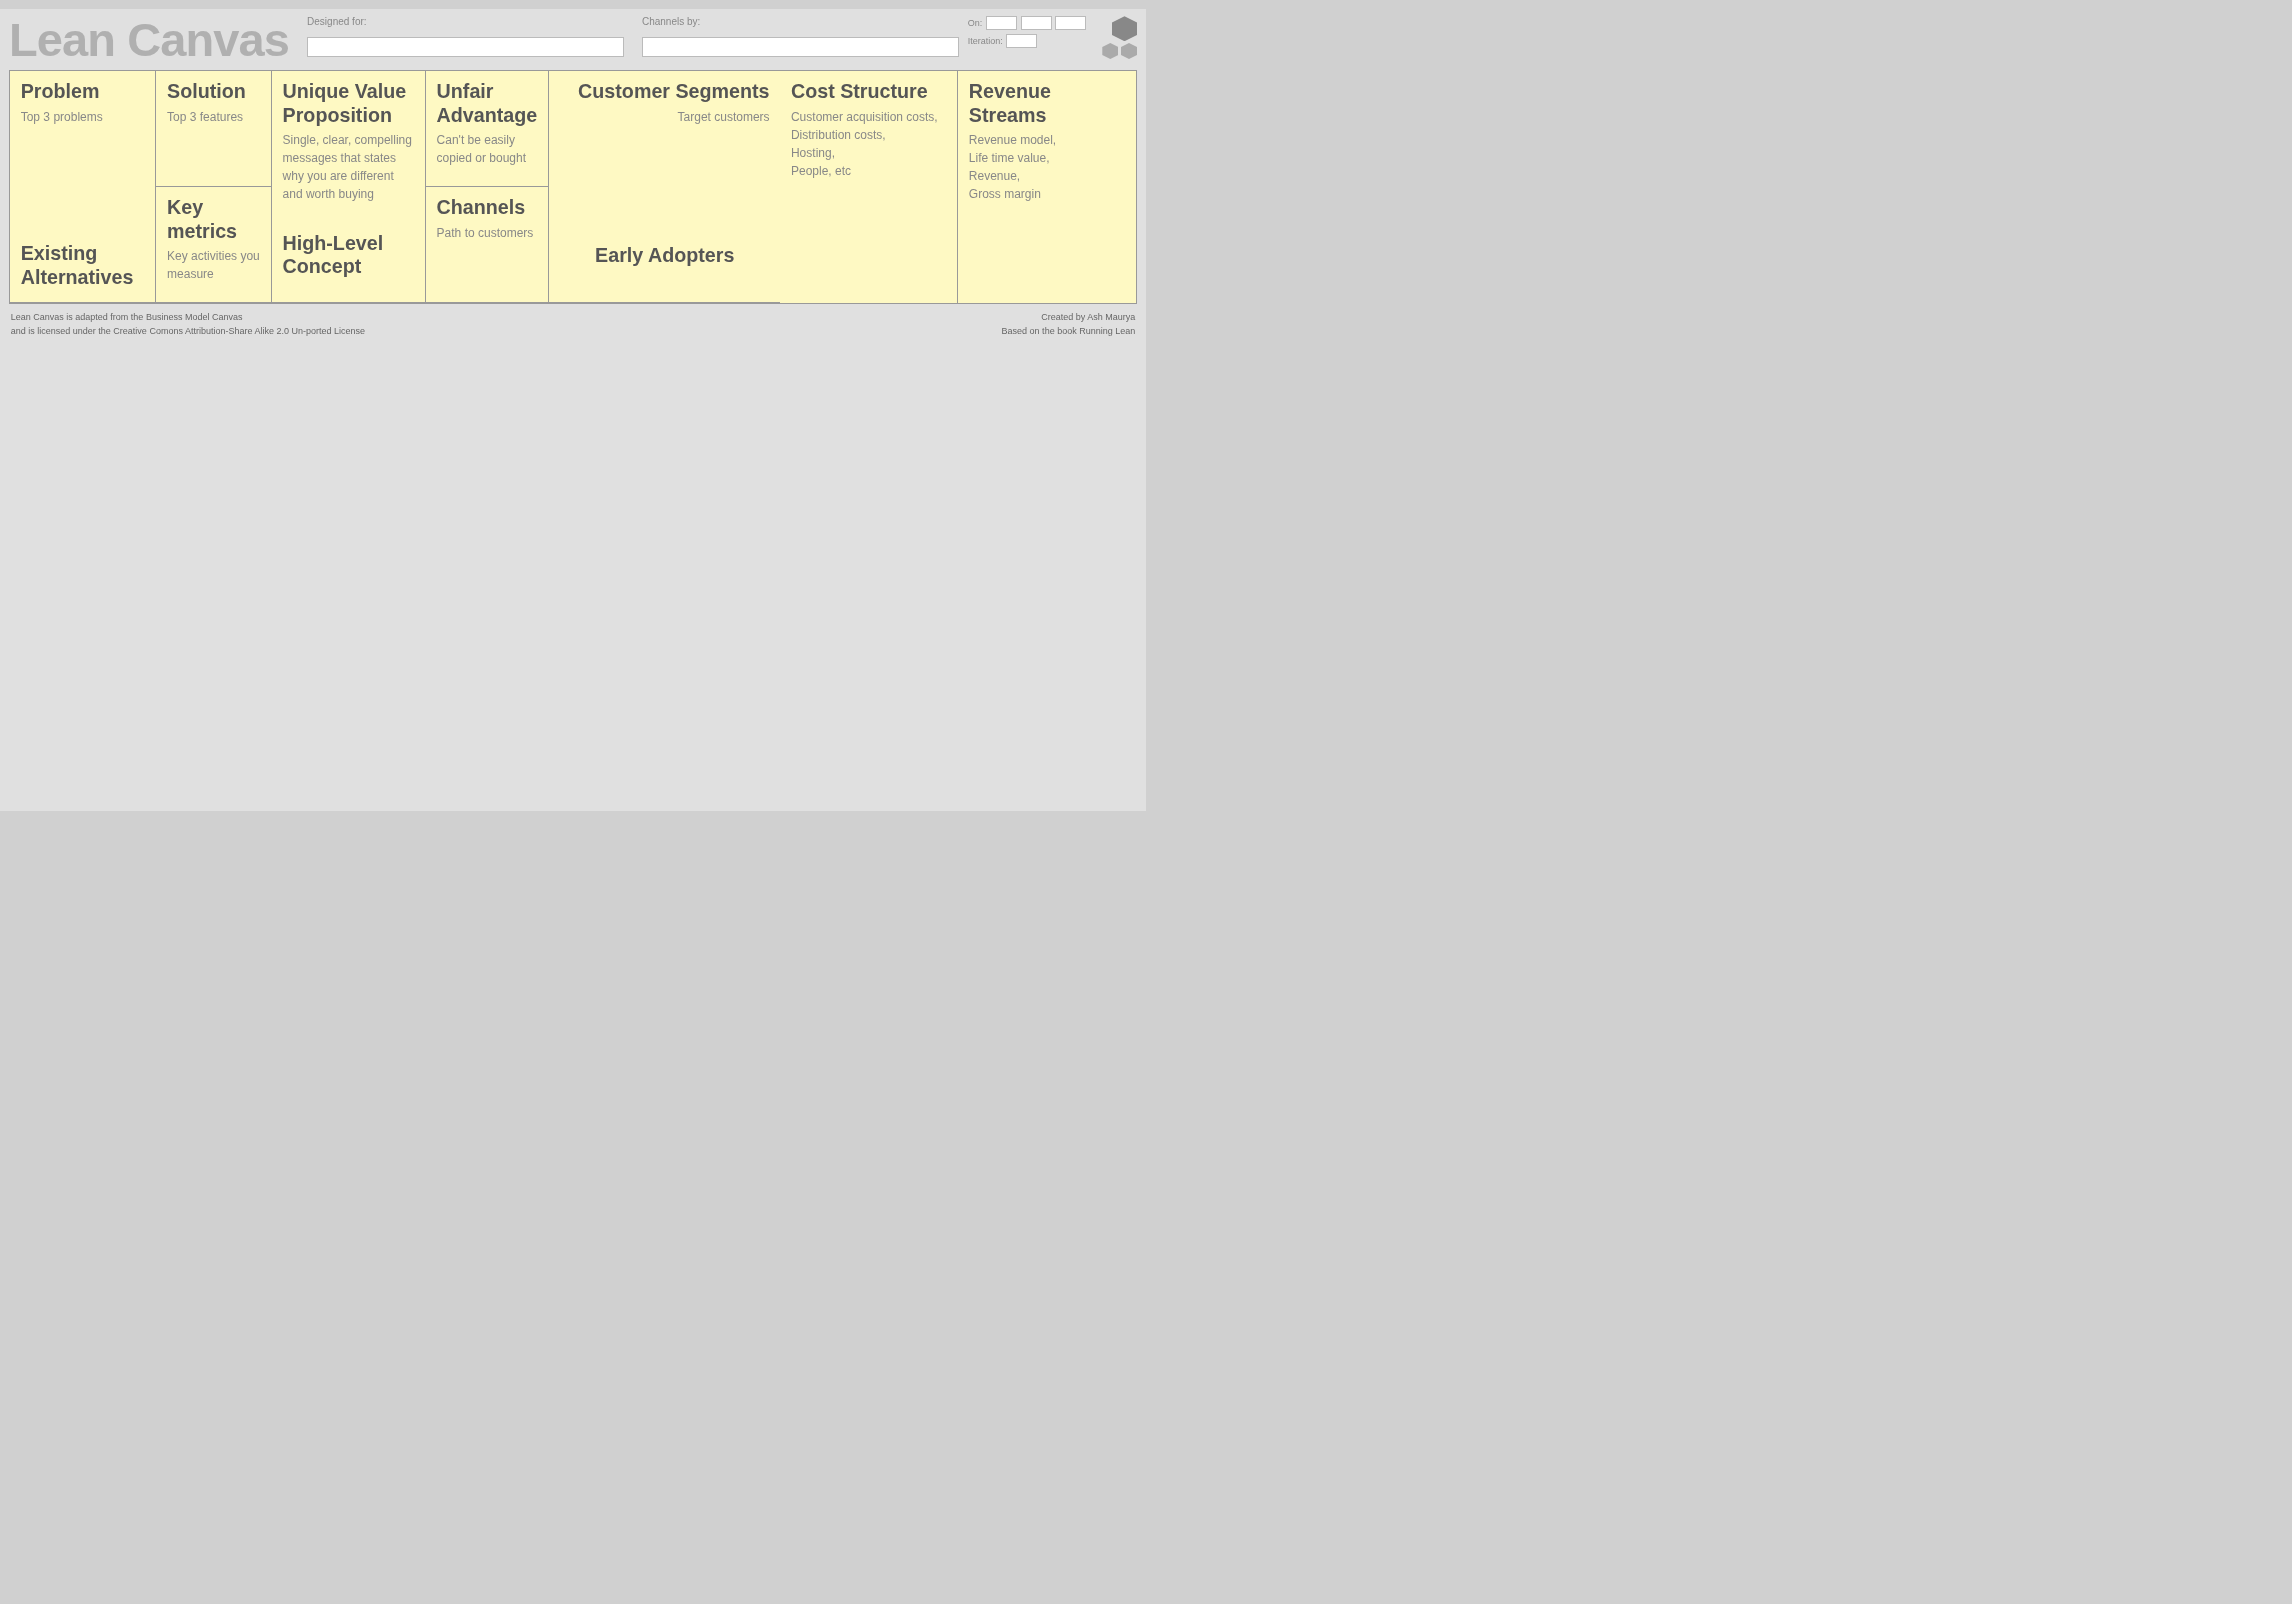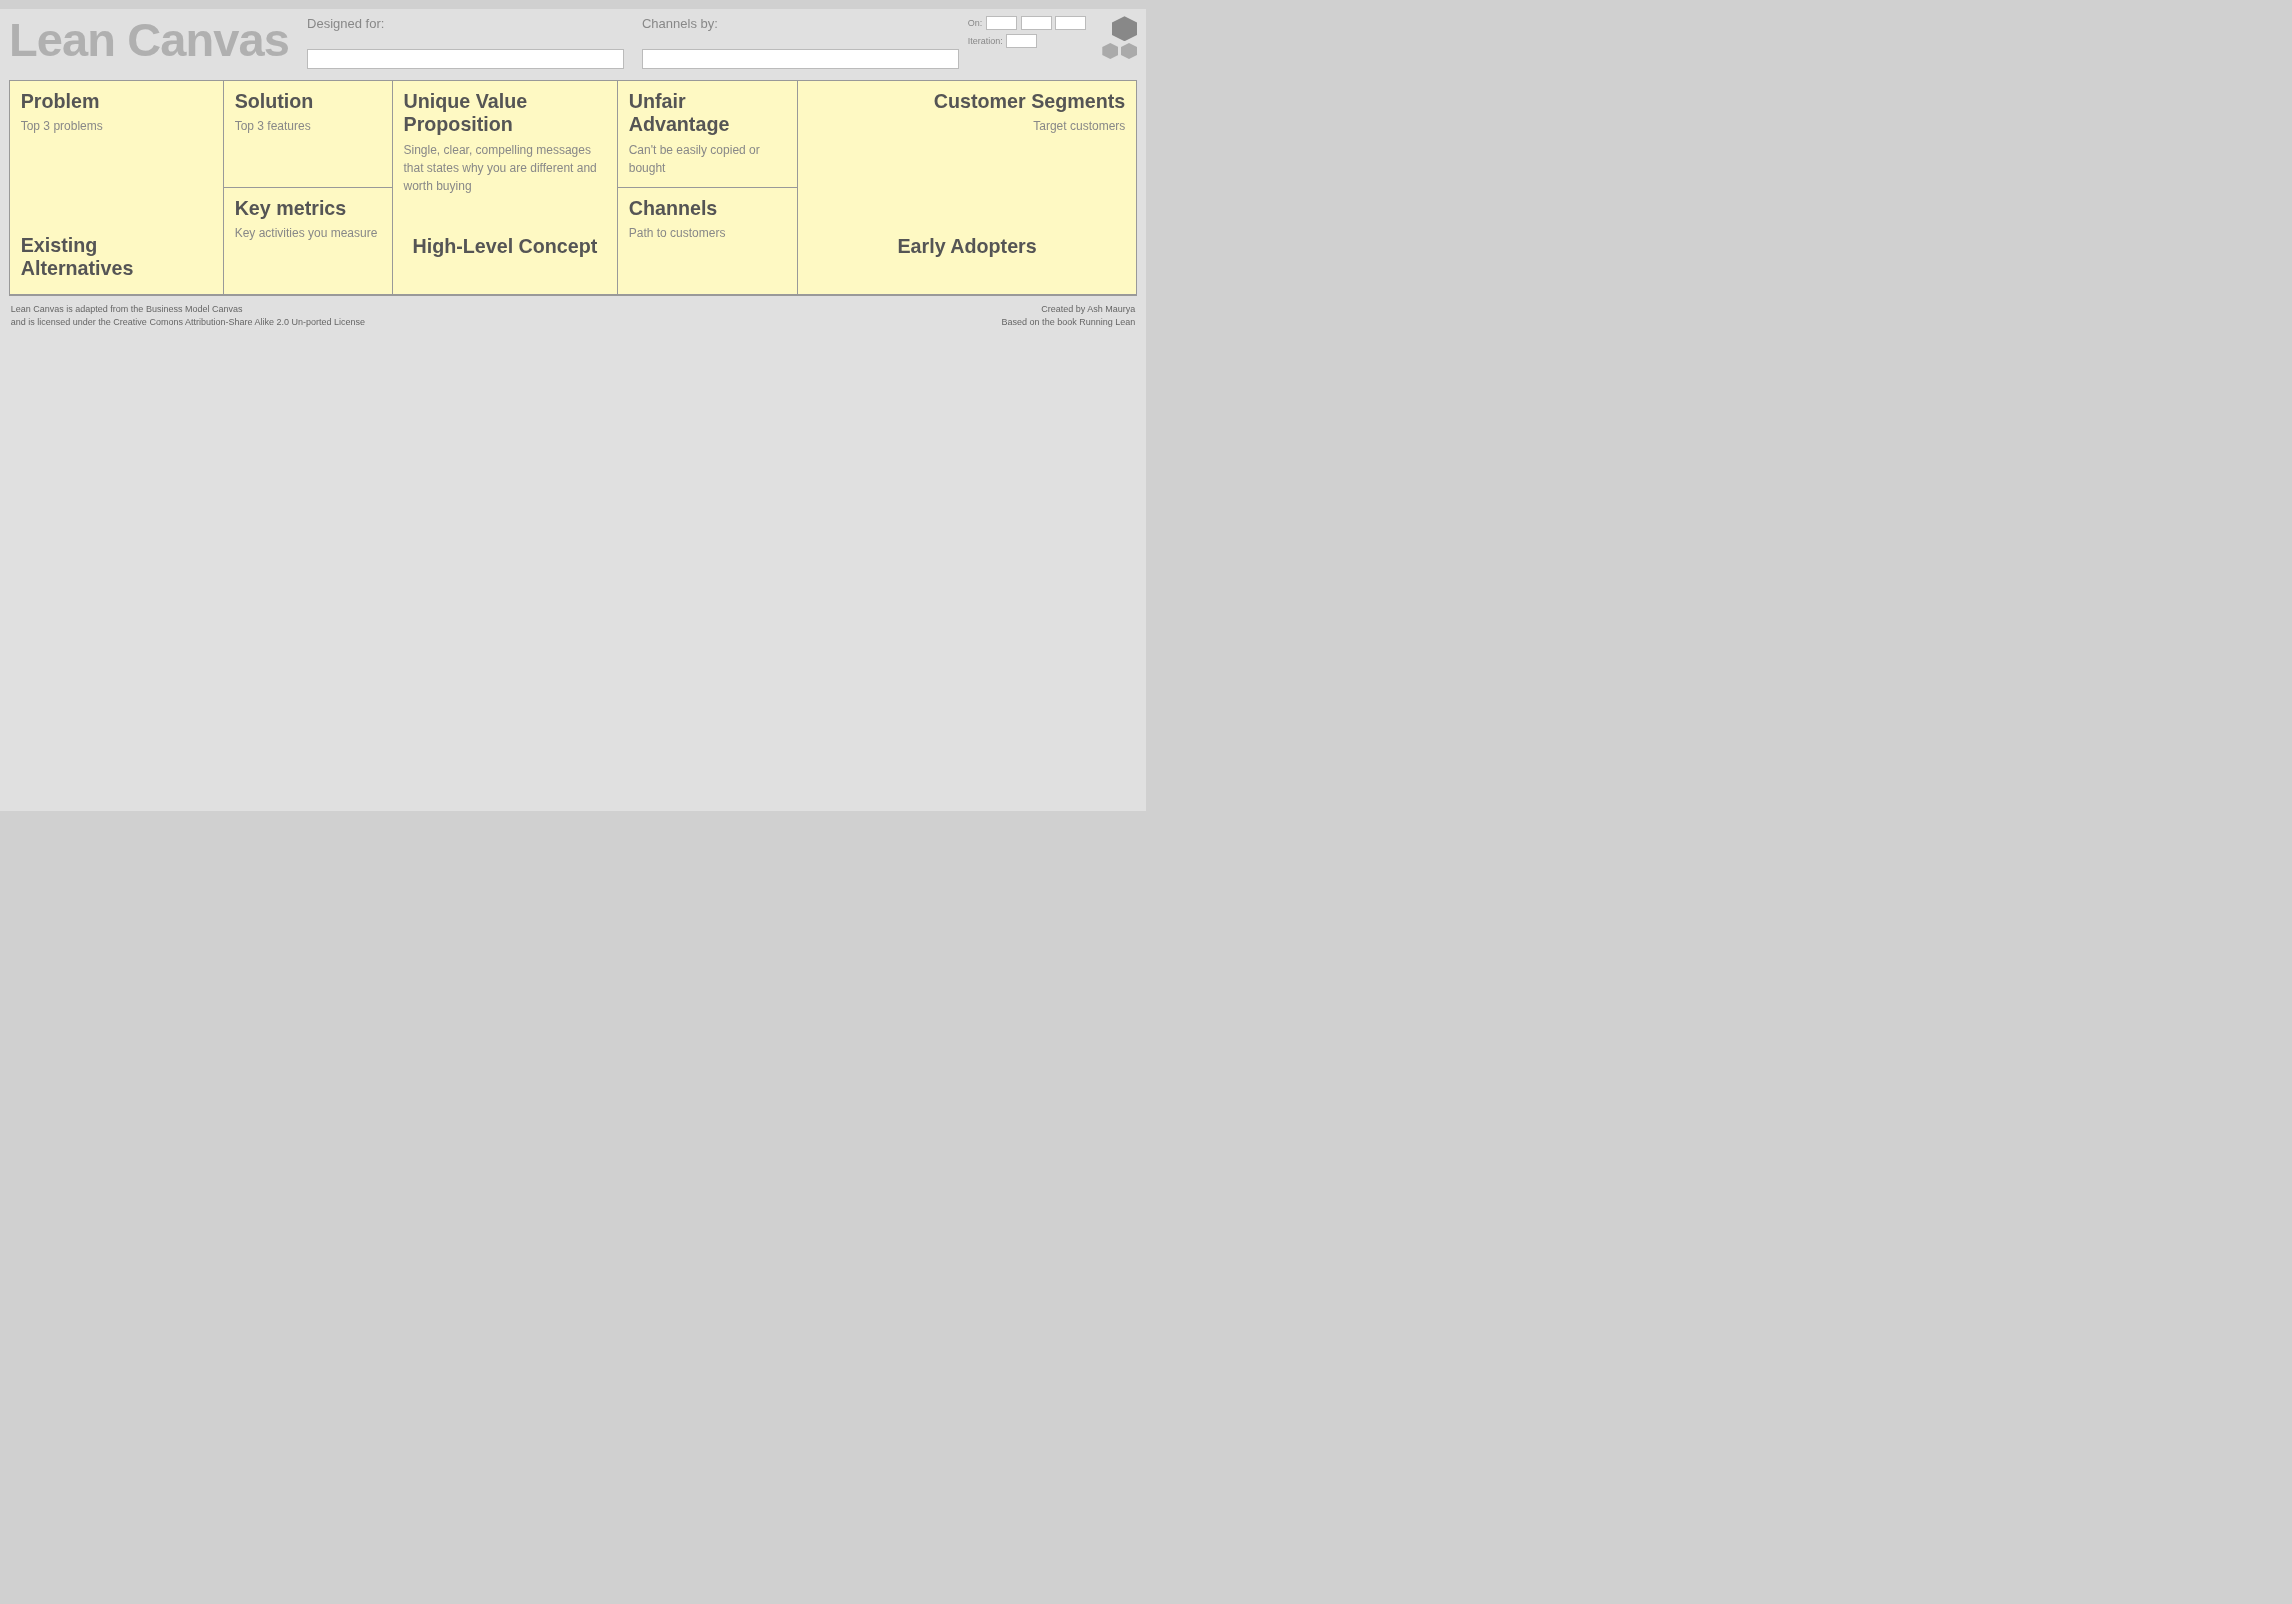--- a/index.html
+++ b/index.html
@@ -35,23 +35,23 @@
       align-items: flex-end;
       padding-bottom: 3.6px;
       margin-left: 9px;
     }
     .header-field {
       display: flex;
       flex-direction: column;
       flex: 1;
     }
     .header-field label {
-      font-size: 13px;
+      font-size: 10px;
       color: #888;
-      margin-bottom: 18px;
+      margin-bottom: 10px;
     }
     .header-field input {
       border: 0.9px solid #bbb;
       background: #fff;
       height: 19.7px;
       padding: 0 3.6px;
       font-size: 9.9px;
       color: #555;
     }
     .header-meta {
@@ -353,20 +353,34 @@
           <div class="big-title">Customer Segments</div>
           <div class="sub-text">Target customers</div>
         </div>
         <div class="bottom-half">
           <div class="big-title">Early Adopters</div>
         </div>
       </div>
 
     </div>
 
+    <div class="bottom-row">
+      <div class="cost-cell">
+        <div class="big-title">Cost Structure</div>
+        <div class="sub-text">
+          Customer acquisition costs,<br>Distribution costs,<br>Hosting,<br>People, etc
+        </div>
+      </div>
+      <div class="revenue-cell">
+        <div class="big-title">Revenue Streams</div>
+        <div class="sub-text">
+          Revenue model,<br>Life time value,<br>Revenue,<br>Gross margin
+        </div>
+      </div>
+    </div>
 
   </div>
 
   <div class="footer">
     <div class="footer-left">
       <div>Lean Canvas is adapted from the Business Model Canvas</div>
       <div>and is licensed under the Creative Comons Attribution-Share Alike 2.0 Un-ported License</div>
     </div>
     <div class="footer-right">
       <div>Created by Ash Maurya</div>

